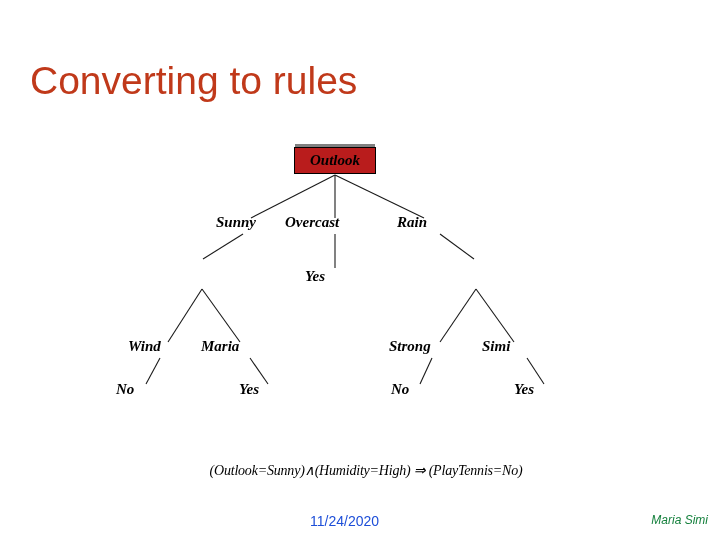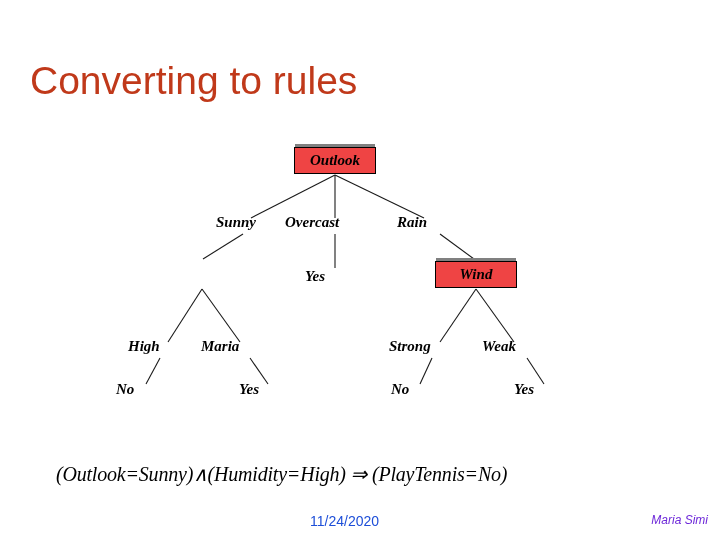--- a/index.html
+++ b/index.html
@@ -43,21 +43,21 @@
     width: 720px;
     height: 290px;
   }
   #tree-svg {
     position: absolute;
     left: 0; top: 0;
   }
   .node-box {
     position: absolute;
     border: 1px solid #000000;
-    background: #ef4444;
+    background: #b91c1c;
     box-sizing: border-box;
     box-shadow: 0 -4px 0 -1px #808080;
   }
   .node-box .node-label {
     display: block;
     width: 100%;
     text-align: center;
     font-family: "Liberation Serif", serif;
     font-style: italic;
     font-weight: 700;
@@ -74,43 +74,44 @@
     text-align: left;
   }
   
   #formula {
     position: absolute;
     left: 56px;
     top: 462px;
     width: 620px;
     font-family: "Liberation Serif", serif;
     font-style: italic;
-    font-size: 20px;
+    font-size: 14px;
     color: #000000;
     white-space: nowrap;
     letter-spacing: -0.2px;
+    text-align: center;
   }
   
   #footer-date {
     position: absolute;
     left: 310px;
     top: 513px;
     font-family: "Liberation Sans", sans-serif;
     font-size: 14px;
     color: #1d4ed8;
     white-space: nowrap;
   }
   #footer-author {
     position: absolute;
     right: 12px;
     top: 513px;
     font-family: "Liberation Sans", sans-serif;
     font-style: italic;
     font-size: 12px;
-    color: #6d28d9;
+    color: #15803d;
     white-space: nowrap;
   }
 </style>
 </head>
 <body>
 
 <div class="slide">
 
   <div id="slide-title">Converting to rules</div>
 
@@ -140,34 +141,31 @@
         <line x1="432" y1="228" x2="420" y2="254"></line>
         <line x1="527" y1="228" x2="544" y2="254"></line>
       </g>
     </svg>
 
     <div class="node-box" style="left:294px; top:17px; width:82px; height:27px;">
       <span class="node-label" style="font-size:15px; line-height:25px;">Outlook</span>
     </div>
 
 
-    <div class="node-box" style="left:435px; top:131px; width:82px; height:27px;">
-      <span class="node-label" style="font-size:15px; line-height:25px;">Wind</span>
-    </div>
 
     <div class="leaf-label" style="left:305px; top:138px; width:62px; font-size:15px;">Yes</div>
 
     <div class="edge-label" style="left:216px; top:84px; width:80px; font-size:15px;">Sunny</div>
     <div class="edge-label" style="left:285px; top:84px; width:100px; font-size:15px;">Overcast</div>
     <div class="edge-label" style="left:397px; top:84px; width:70px; font-size:15px;">Rain</div>
 
-    <div class="edge-label" style="left:128px; top:208px; width:70px; font-size:15px;">High</div>
+    <div class="edge-label" style="left:128px; top:208px; width:70px; font-size:15px;">Wind</div>
     <div class="edge-label" style="left:201px; top:208px; width:88px; font-size:15px;">Maria</div>
     <div class="edge-label" style="left:389px; top:208px; width:86px; font-size:15px;">Strong</div>
-    <div class="edge-label" style="left:482px; top:208px; width:76px; font-size:15px;">Weak</div>
+    <div class="edge-label" style="left:482px; top:208px; width:76px; font-size:15px;">Simi</div>
 
     <div class="leaf-label" style="left:116px; top:251px; width:60px; font-size:15px;">No</div>
     <div class="leaf-label" style="left:239px; top:251px; width:60px; font-size:15px;">Yes</div>
     <div class="leaf-label" style="left:391px; top:251px; width:60px; font-size:15px;">No</div>
     <div class="leaf-label" style="left:514px; top:251px; width:60px; font-size:15px;">Yes</div>
 
   </div>
 
   <div id="formula">(Outlook=Sunny)∧(Humidity=High) ⇒ (PlayTennis=No)</div>
 

